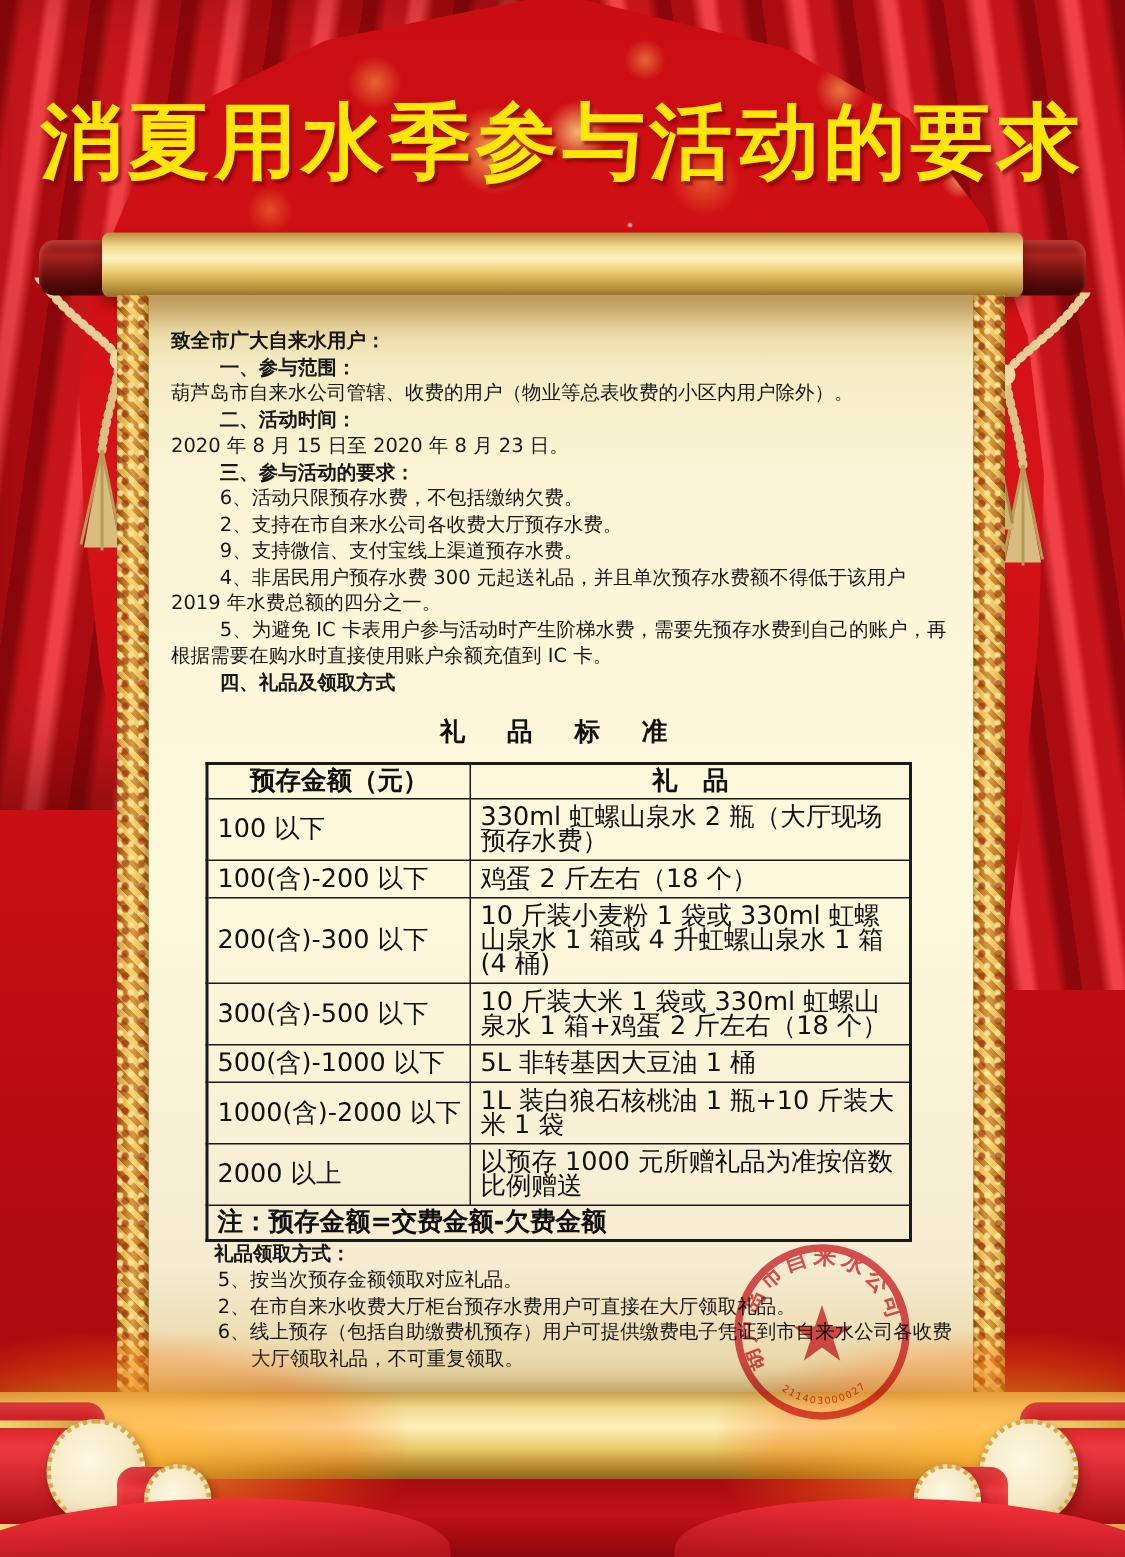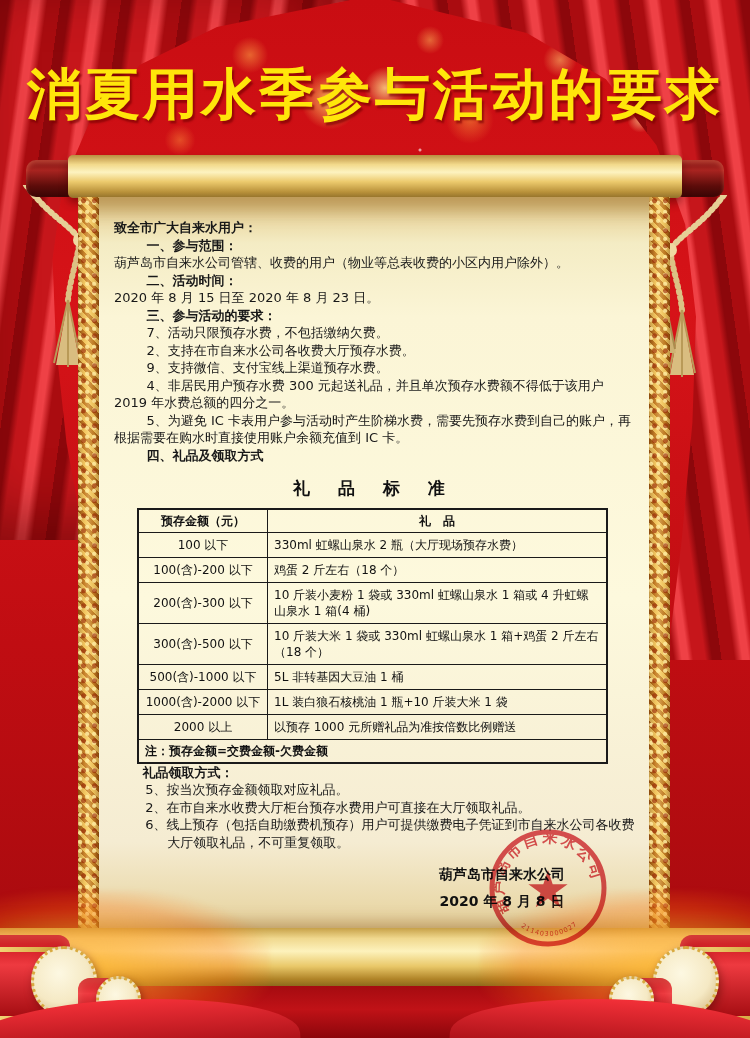--- a/index.html
+++ b/index.html
@@ -62,24 +62,24 @@
     background:linear-gradient(180deg,#a50b10,#c01217 45%,#8c060b 100%);}
   
   .content{position:absolute;left:21px;top:0;width:550px;height:100%;padding:22px 14px 0 15px;
     box-sizing:border-box;color:#181818;font-size:13px;line-height:17.5px;font-weight:500;}
   .content p{margin:0;}
   .b{font-weight:800;}
   .ind{text-indent:2.5em;}
   .s4{margin-top:9px;}
   .tbl-title{margin:16px 0 10px 0;text-align:center;font-size:17px;font-weight:800;letter-spacing:11px;color:#111;}
   table.gift{border-collapse:collapse;margin-left:23px;width:471px;border:2px solid #1a1a1a;
-    font-size:12px;line-height:16px;color:#111;}
+    font-size:17px;line-height:16px;color:#111;}
   table.gift th,table.gift td{border:1px solid #1a1a1a;padding:4px 6px;}
   table.gift th{font-weight:800;text-align:center;padding:3px 4px;}
-  td.amt{width:116px;text-align:center;white-space:nowrap;padding:4px 3px;}
+  td.amt{width:116px;text-align:left;white-space:nowrap;padding:4px 3px;}
   td.gift{text-align:left;}
   tr.note td{font-weight:800;text-align:left;padding:3px 6px;}
   .claim-h{margin-top:13px;text-indent:2.2em;}
   .claim-i{padding-left:4.1em;text-indent:-1.7em;}
   .sig{margin:10px 58px 0 auto;width:150px;text-align:center;font-size:14px;font-weight:700;line-height:27px;color:#111;}
   .stamp{position:absolute;left:486px;top:826px;width:124px;height:124px;opacity:.85;mix-blend-mode:multiply;}
   
   .flame{position:absolute;pointer-events:none;filter:blur(2px);}
   .flame.l{left:-30px;top:890px;width:300px;height:150px;
     background:radial-gradient(ellipse at 40% 50%, rgba(255,180,50,.8), rgba(255,110,10,.3) 55%, transparent 75%);}
@@ -134,21 +134,21 @@
     <div class="brocade l"></div>
     <div class="brocade r"></div>
 
     <div class="content">
       <p class="b">致全市广大自来水用户：</p>
       <p class="b ind">一、参与范围：</p>
       <p>葫芦岛市自来水公司管辖、收费的用户（物业等总表收费的小区内用户除外）。</p>
       <p class="b ind">二、活动时间：</p>
       <p>2020 年 8 月 15 日至 2020 年 8 月 23 日。</p>
       <p class="b ind">三、参与活动的要求：</p>
-      <p class="ind">7、活动只限预存水费，不包括缴纳欠费。</p>
+      <p class="ind">6、活动只限预存水费，不包括缴纳欠费。</p>
       <p class="ind">2、支持在市自来水公司各收费大厅预存水费。</p>
       <p class="ind">9、支持微信、支付宝线上渠道预存水费。</p>
       <p class="ind">4、非居民用户预存水费 300 元起送礼品，并且单次预存水费额不得低于该用户 2019 年水费总额的四分之一。</p>
       <p class="ind">5、为避免 IC 卡表用户参与活动时产生阶梯水费，需要先预存水费到自己的账户，再根据需要在购水时直接使用账户余额充值到 IC 卡。</p>
       <p class="b ind s4">四、礼品及领取方式</p>
 
       <h2 class="tbl-title">礼 品 标 准</h2>
 
       <table class="gift">
         <thead>

